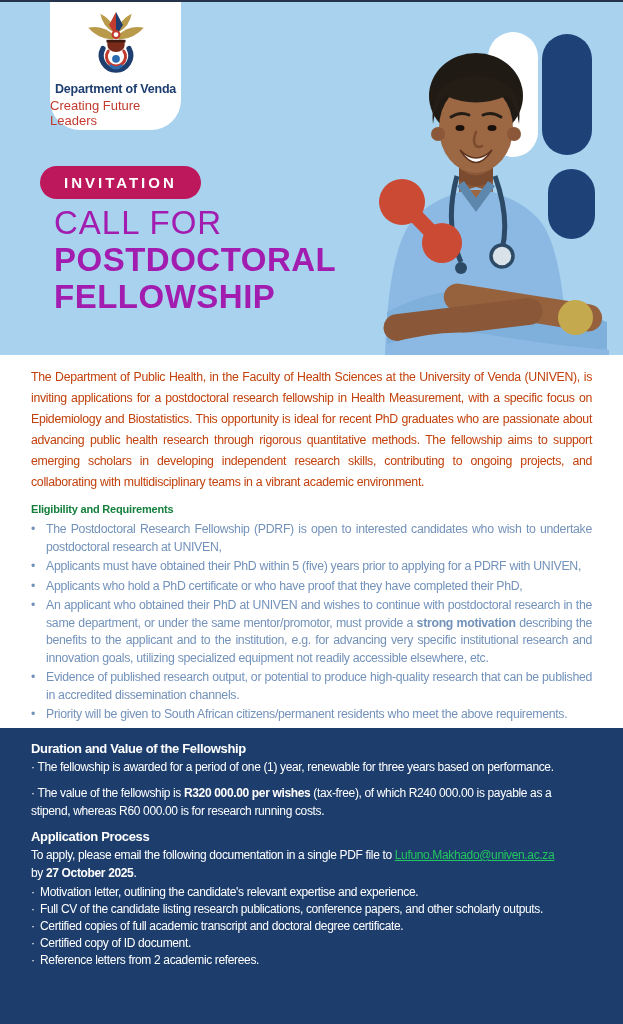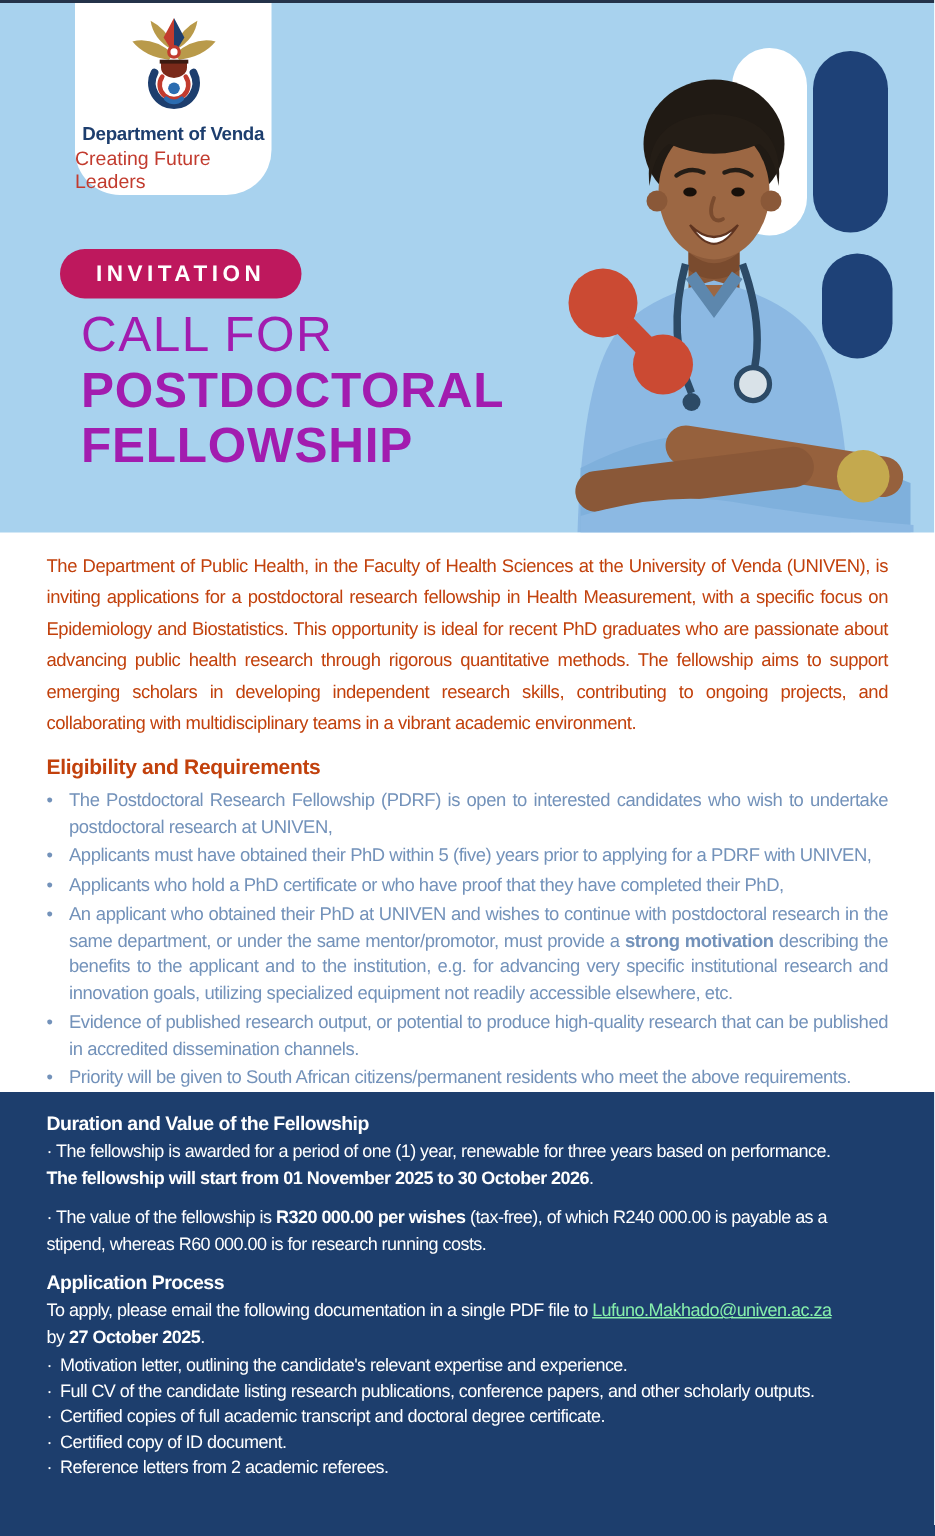--- a/index.html
+++ b/index.html
@@ -35,36 +35,36 @@
   .molecule{position:absolute;left:374px;top:172px;z-index:3;}
   .gold-dot{position:absolute;left:558px;top:298px;width:35px;height:35px;border-radius:50%;background:#c4a94e;z-index:3;}
   .person{position:absolute;left:373px;top:42px;z-index:2;}
 
   
   .white-sec{flex:0 0 373px;background:#ffffff;padding:12px 31px 0;box-sizing:border-box;overflow:hidden;}
   .intro{
     margin:0;color:#c2410c;font-size:12.3px;line-height:21px;letter-spacing:-0.3px;
     text-align:justify;
   }
-  .elig-head{margin:10px 0 0;color:#c2410c;font-size:14px;font-weight:bold;letter-spacing:-0.2px;}
+  .elig-head{margin:10px 0 0;color:#15803d;font-size:11px;font-weight:bold;letter-spacing:-0.2px;}
   .elig-list{list-style:none;margin:6px 0 0;padding:0;}
   .elig-list li{display:flex;margin-bottom:2px;color:#7392ba;font-size:12.3px;line-height:17.5px;letter-spacing:-0.3px;}
   .elig-list .mk{flex:0 0 15px;text-align:left;}
   .elig-list .tx{flex:1;text-align:justify;}
   .elig-list b{font-weight:bold;}
 
   
   .navy-sec{flex:1 1 auto;background:#1d3e6d;color:#ffffff;padding:12px 31px 0;box-sizing:border-box;overflow:hidden;
     font-size:12px;line-height:18px;letter-spacing:-0.35px;}
   .navy-sec p{margin:0;}
   .sec-head{font-weight:bold;font-size:13px;}
   .sp8{margin-top:8px !important;}
   .sp2{margin-top:2px !important;}
   .navy-sec b{font-weight:bold;}
-  .email{color:#86efac;text-decoration:underline;cursor:pointer;}
+  .email{color:#22c55e;text-decoration:underline;cursor:pointer;}
   .app-list{list-style:none;margin:0;padding:0;}
   .app-list li{display:flex;line-height:17px;}
   .app-list .mk{flex:0 0 9px;}
   .app-list .tx{flex:1;}
 </style>
 </head>
 <body>
 
 <div class="page">
   <div class="topline"></div>
@@ -184,21 +184,20 @@
       <li>
         <span class="mk">•</span>
         <span class="tx">Priority will be given to South African citizens/permanent residents who meet the above requirements.</span>
       </li>
     </ul>
   </div>
 
   <div class="navy-sec">
     <p class="sec-head">Duration and Value of the Fellowship</p>
     <p>· The fellowship is awarded for a period of one (1) year, renewable for three years based on performance.</p>
-    <p><b>The fellowship will start from 01 November 2025 to 30 October 2026</b><span>.</span></p>
 
     <p class="sp8"><span>· The value of the fellowship is </span><b>R320 000.00 per wishes</b><span> (tax-free), of which R240 000.00 is payable as a stipend, whereas R60 000.00 is for research running costs.</span></p>
 
     <p class="sec-head sp8">Application Process</p>
     <p><span>To apply, please email the following documentation in a single PDF file to </span><a class="email">Lufuno.Makhado@univen.ac.za</a></p>
     <p><span>by </span><b>27 October 2025</b><span>.</span></p>
 
     <ul class="app-list sp2">
       <li>
         <span class="mk">·</span>

